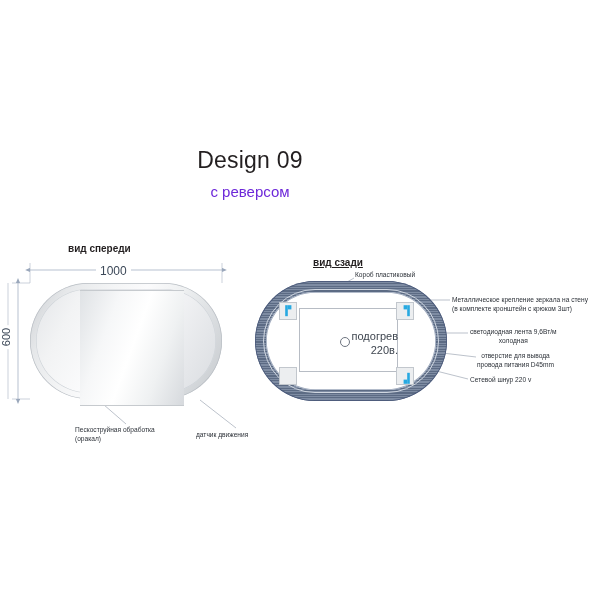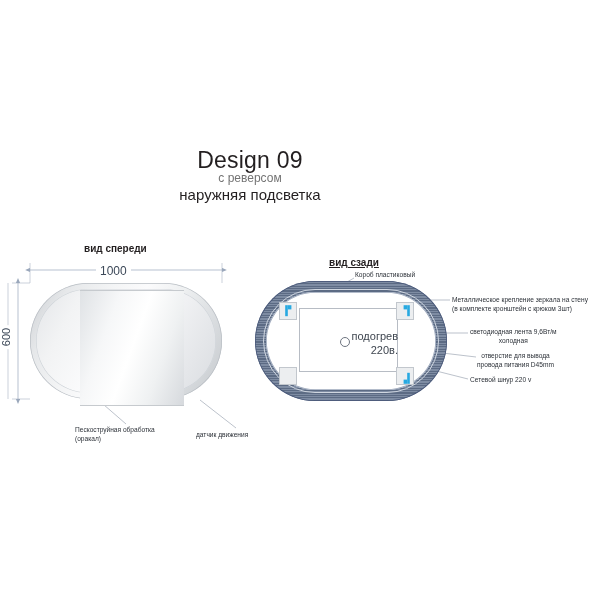--- a/index.html
+++ b/index.html
@@ -31,38 +31,37 @@
     letter-spacing: 0.2px;
     color: #231f20;
   }
   #title-line-2 {
     font-size: 23px;
     letter-spacing: 0.2px;
     color: #231f20;
     margin-top: 2px;
   }
   #title-line-3 {
-    font-size: 12px;
-    margin-top: 0;
-    color: #737373;
+    font-size: 15px;
+    margin-top: 12px;
+    color: #6d28d9;
   }
   #title-line-4 {
     font-size: 15px;
     margin-top: 2px;
     color: #231f20;
   }
 
   
   .view-caption {
     position: absolute;
     font-size: 10px;
     font-weight: bold;
     color: #231f20;
     white-space: nowrap;
-    margin-left: 16px;
   }
   #caption-front { left: 68px; top: 243px; }
   #caption-back  { left: 313px; top: 257px; text-decoration: underline; }
 
   
   .dim-svg {
     position: absolute;
     left: 0; top: 0;
     width: 600px; height: 600px;
     pointer-events: none;
@@ -252,21 +251,20 @@
   #label-sensor       { left: 196px; top: 431px; }
 </style>
 </head>
 <body>
 
 <div id="page">
 
   <div id="title-block">
     <div id="title-line-1">Design 09</div>
     <div id="title-line-3">с реверсом</div>
-    <div id="title-line-4">наружняя подсветка</div>
   </div>
 
   <div class="view-caption" id="caption-front">вид спереди</div>
   <div class="view-caption" id="caption-back">вид сзади</div>
 
   <svg class="dim-svg">
     <defs>
       <marker id="arrL" markerWidth="8" markerHeight="8" refX="7" refY="3" orient="auto">
         <path d="M7,0 L7,6 L0,3 z" fill="#9aa7bb"></path>
       </marker>

